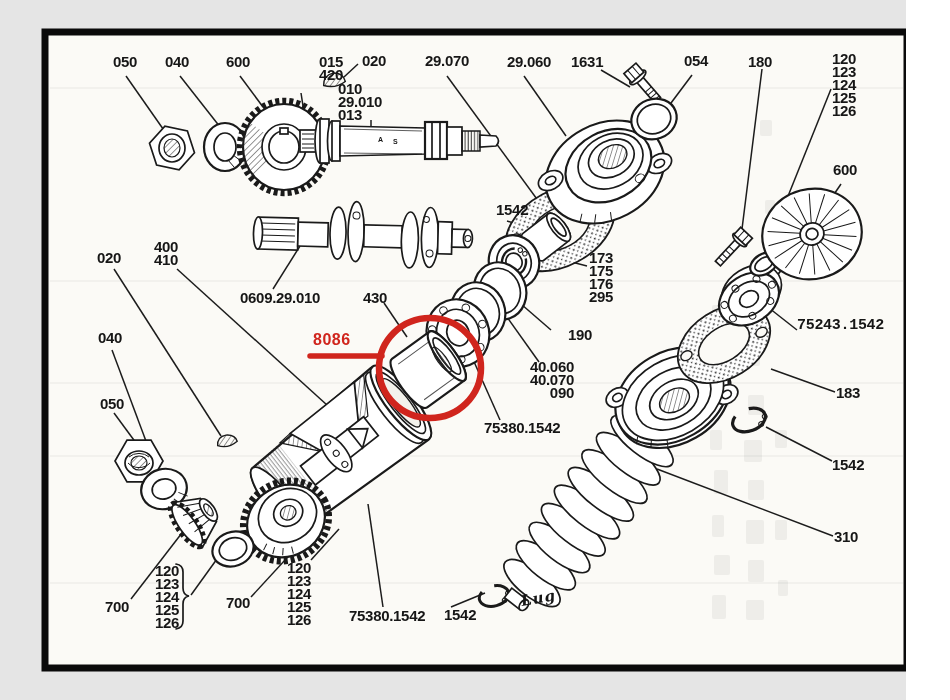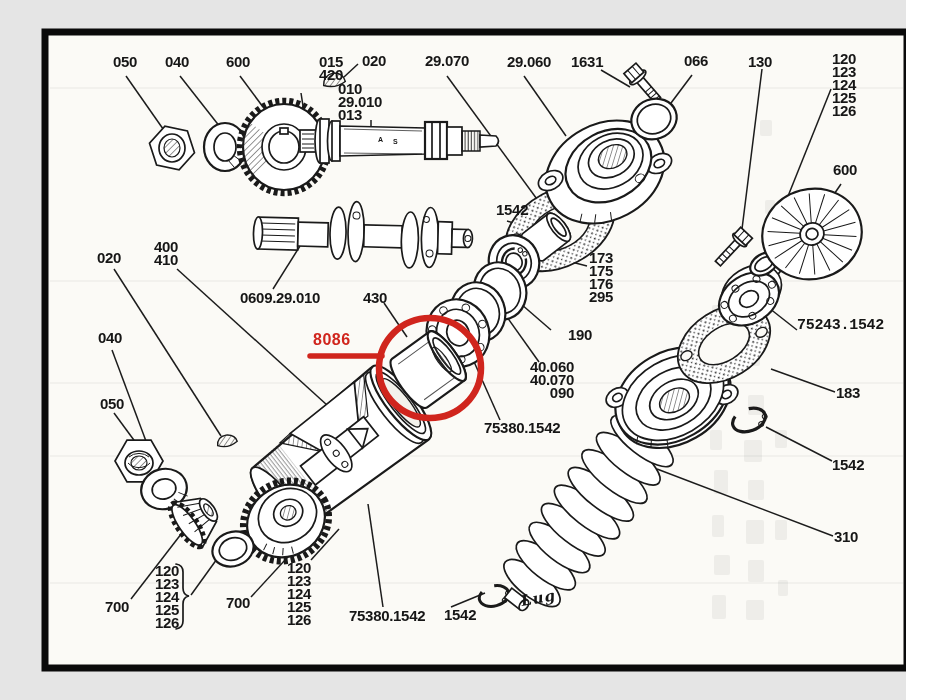--- a/index.html
+++ b/index.html
@@ -412,24 +412,24 @@
       <div class="part-label" style="left: 425px; top: 54px;">
         <div>29.070</div>
       </div>
       <div class="part-label" style="left: 507px; top: 55px;">
         <div>29.060</div>
       </div>
       <div class="part-label" style="left: 571px; top: 55px;">
         <div>1631</div>
       </div>
       <div class="part-label" style="left: 684px; top: 54px;">
-        <div>066</div>
+        <div>054</div>
       </div>
       <div class="part-label" style="left: 748px; top: 55px;">
-        <div>130</div>
+        <div>180</div>
       </div>
       <div class="part-label" style="left: 832px; top: 52px;">
         <div>120</div>
         <div>123</div>
         <div>124</div>
         <div>125</div>
         <div>126</div>
       </div>
       <div class="part-label" style="left: 338px; top: 82px; width: 58px; text-align: left;">
         <div>010</div>

